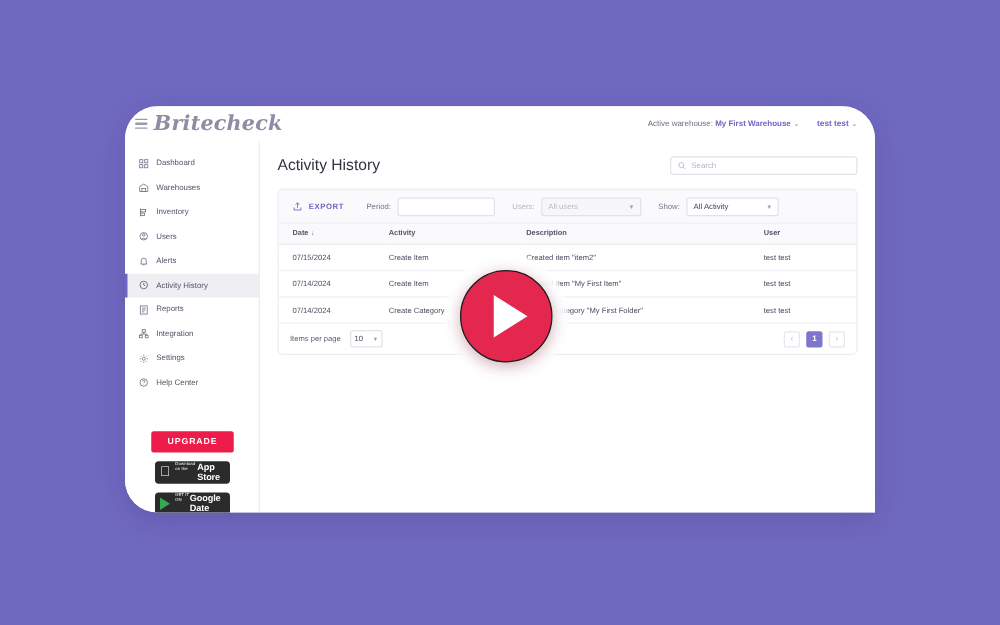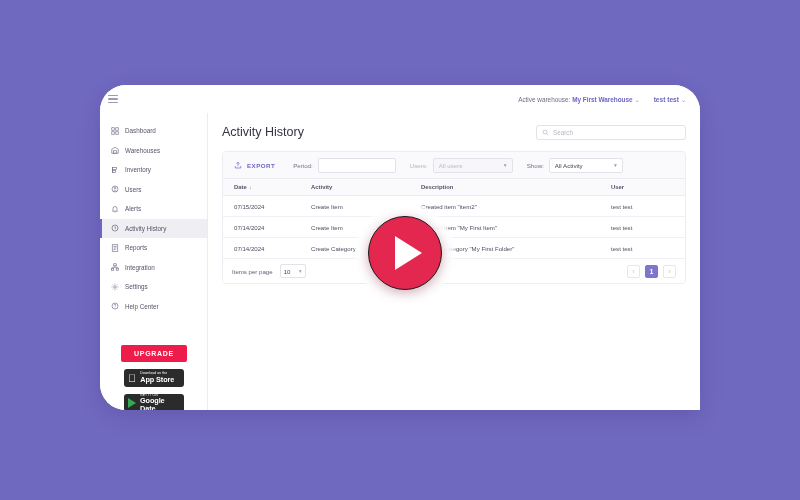--- a/index.html
+++ b/index.html
@@ -103,21 +103,21 @@
   }
   .store-badge {
     width: 60px; height: 18px;
     background: #2b2b2b;
     border-radius: 3px;
     display: flex; align-items: center;
     padding: 0 4px; gap: 4px;
     color: #fff;
   }
   .badge-glyph { font-size: 11px; line-height: 1; }
-  .badge-text { display: flex; flex-direction: column; line-height: 1.05; }
+  .badge-text { display: flex; flex-direction: row; line-height: 1.05; }
   .badge-top { font-size: 3.4px; letter-spacing: .1px; }
   .badge-main { font-size: 7.3px; font-weight: bold; letter-spacing: -.1px; }
   .gp-tri {
     width: 0; height: 0;
     border-top: 5px solid transparent;
     border-bottom: 5px solid transparent;
     border-left: 8px solid #34a853;
     position: relative;
   }
 
@@ -276,20 +276,21 @@
 <div id="stage">
 
   <div class="app-card">
 
     <div class="topbar">
       <div class="hamburger">
         <i></i>
           <i></i>
           <i></i>
       </div>
+      <div class="brand">Britecheck</div>
       <div class="topbar-right">
         <div>
           <span class="wh-label">Active warehouse:</span>
           <span class="wh-value">My First Warehouse</span><span class="caret">⌄</span>
         </div>
         <div>
           <span class="user-chip">test test</span><span class="caret">⌄</span>
         </div>
       </div>
     </div>

